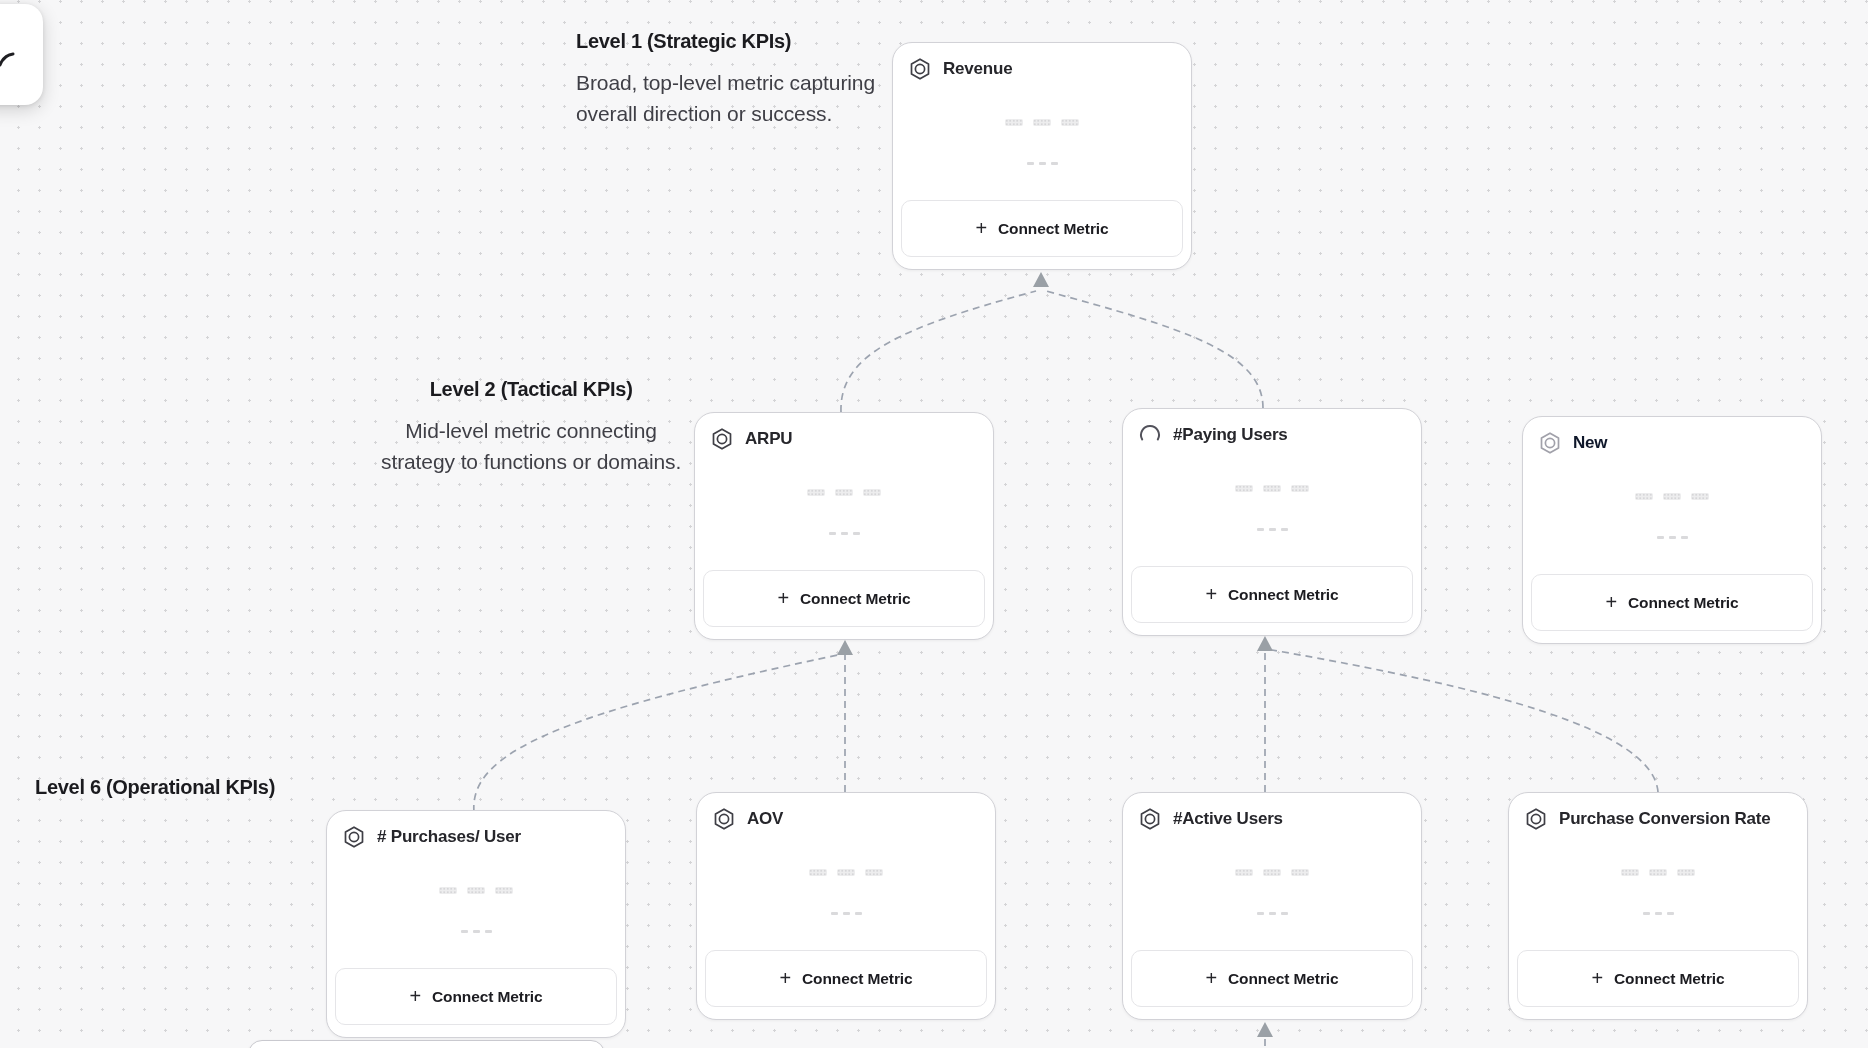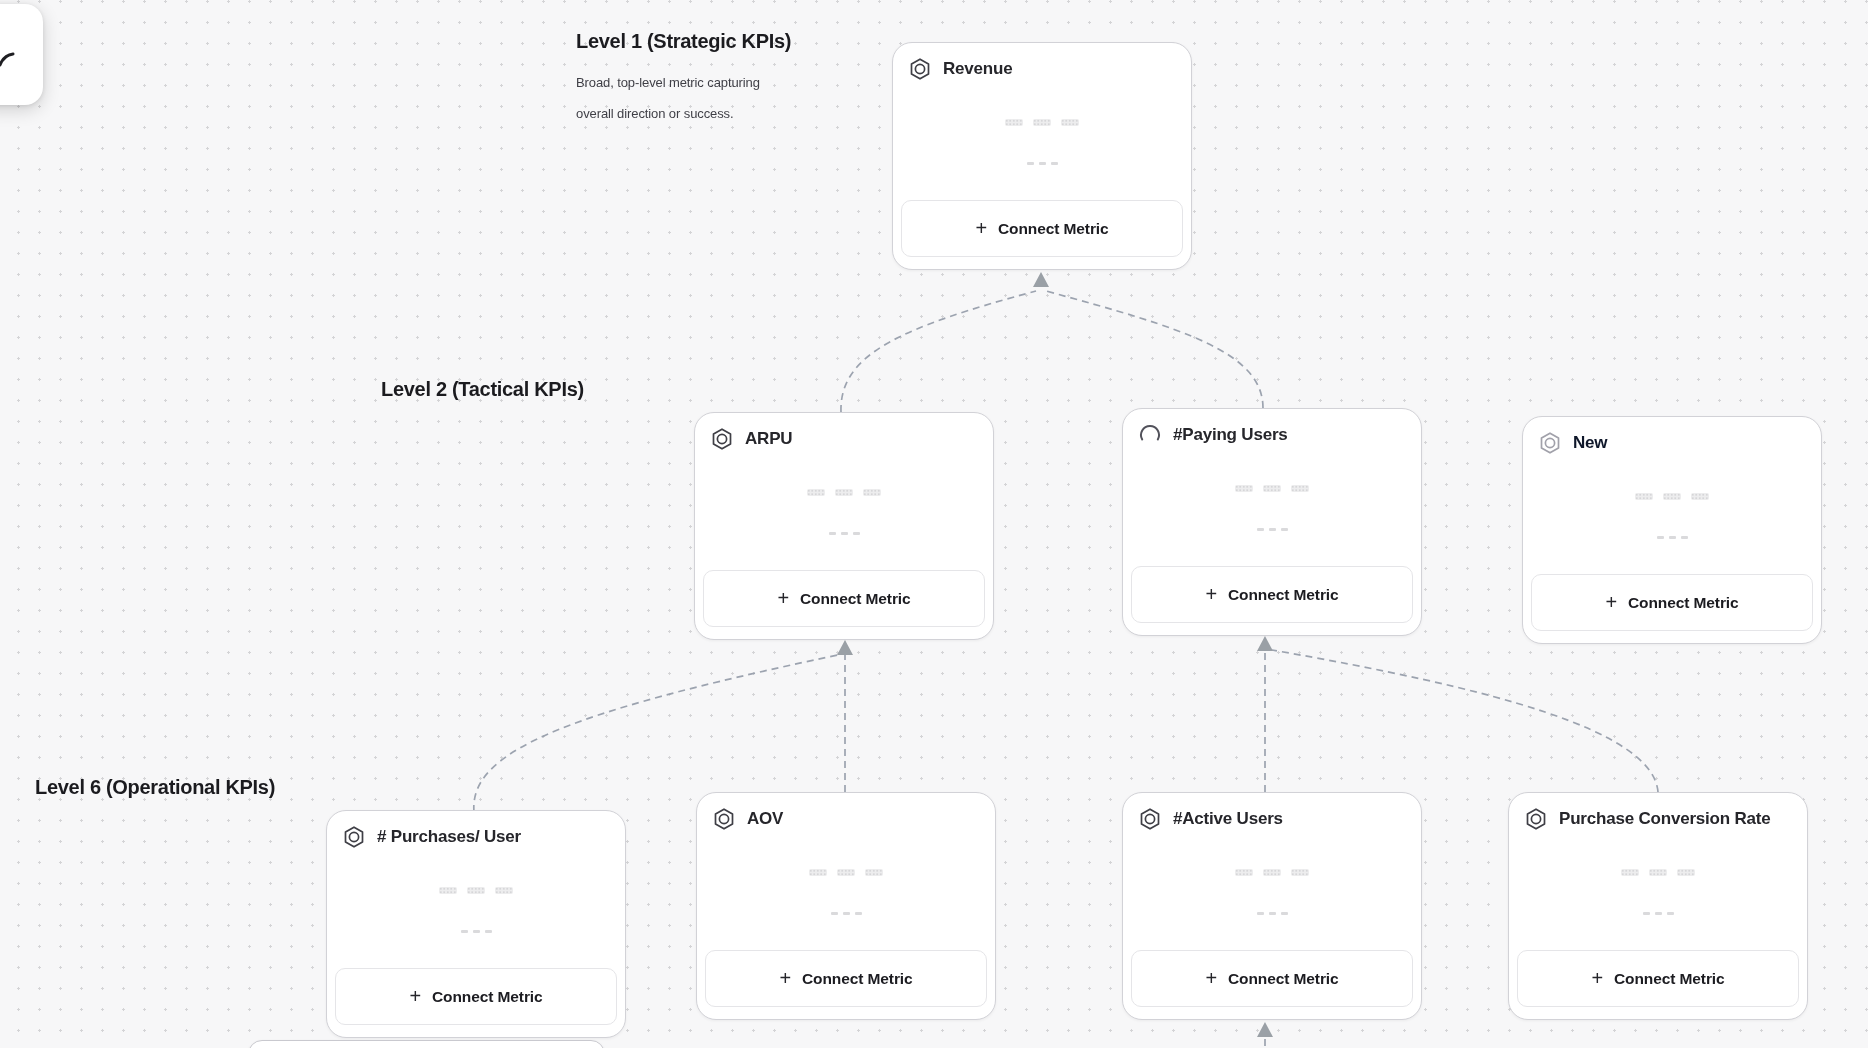--- a/index.html
+++ b/index.html
@@ -17,21 +17,21 @@
   }
   
   #wires{position:absolute;left:0;top:0;z-index:1;pointer-events:none;}
 
   
   .level-label{position:absolute;z-index:2;}
   .level-title{
     font-size:20px;font-weight:700;color:#1b1b1f;letter-spacing:-0.3px;margin:0;
   }
   .level-desc{
-    margin-top:14px;font-size:13px;color:#3f3f46;line-height:31px;letter-spacing:-0.1px;
+    margin-top:14px;font-size:21px;color:#3f3f46;line-height:31px;letter-spacing:-0.1px;
   }
 
   
   .card{
     position:absolute;z-index:2;width:300px;height:228px;
     background:#ffffff;border:1px solid #d2d2d7;border-radius:20px;
     box-shadow:0 1px 3px rgba(0,0,0,0.05);
     box-sizing:border-box;
   }
   .card-head{
@@ -109,20 +109,24 @@
   <div class="level-label" style="left:576px;top:30px;">
     <div class="level-title">Level 1 (Strategic KPIs)</div>
     <div class="level-desc">
       <div>Broad, top-level metric capturing</div>
       <div>overall direction or success.</div>
     </div>
   </div>
 
   <div class="level-label" style="left:381px;top:378px;text-align:center;">
     <div class="level-title">Level 2 (Tactical KPIs)</div>
+    <div class="level-desc">
+      <div>Mid-level metric connecting</div>
+      <div>strategy to functions or domains.</div>
+    </div>
   </div>
 
   <div class="level-label" style="left:35px;top:776px;">
     <div class="level-title">Level 6 (Operational KPIs)</div>
   </div>
 
   <div class="card" style="left:892px;top:42px;">
     <div class="card-head">
       <svg class="card-icon" viewBox="0 0 24 24">
         <path d="M12 2.2 L20.5 7.1 L20.5 16.9 L12 21.8 L3.5 16.9 L3.5 7.1 Z" fill="none" stroke="#3f3f46" stroke-width="1.7" stroke-linejoin="round"></path>

